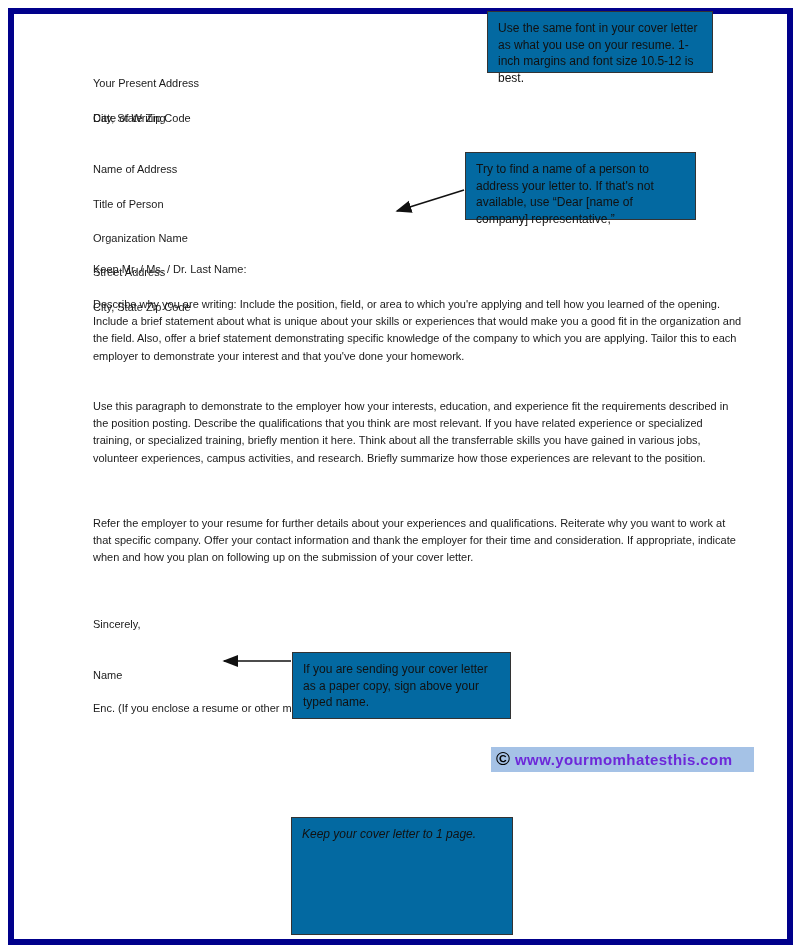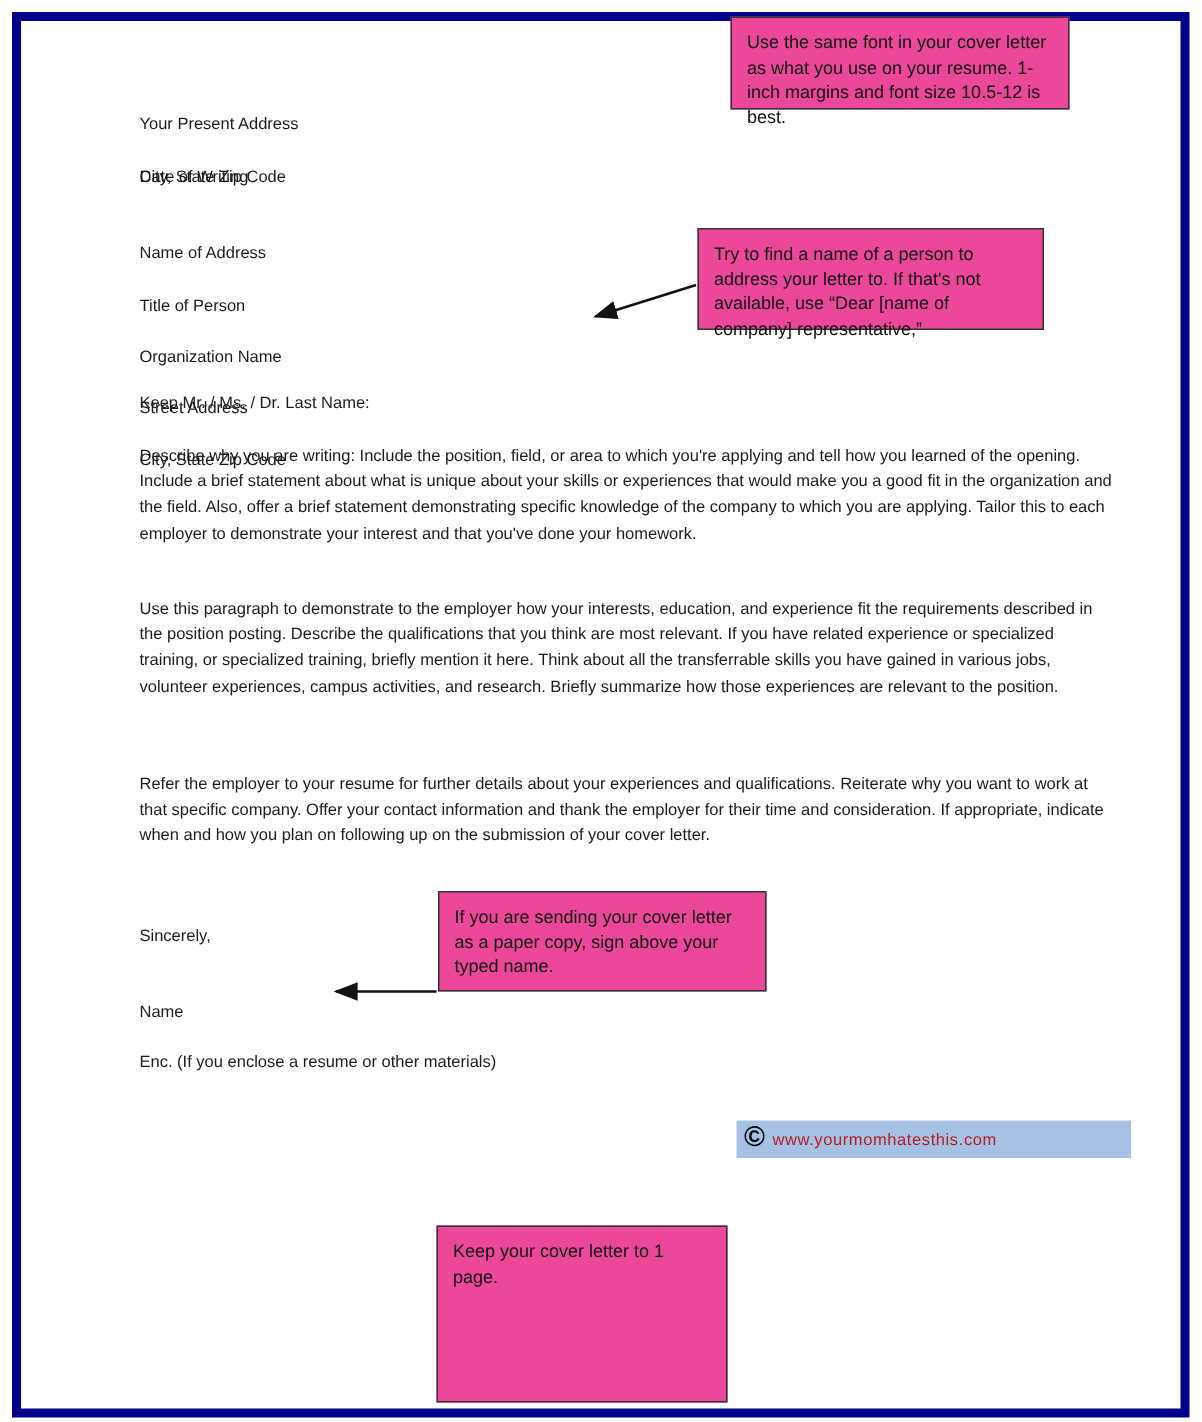--- a/index.html
+++ b/index.html
@@ -9,44 +9,44 @@
   }
   .page-border{
     position:absolute;left:8px;top:8px;width:785px;height:937px;
     box-sizing:border-box;border:6px solid #00008b;background:transparent;
   }
   
   .lblock{position:absolute;left:93px;font-size:11px;line-height:17.2px;white-space:pre-line;}
   .para{width:650px;}
   
   .tip-box{
-    position:absolute;background:#ec4899;border:1.5px solid #333333;
+    position:absolute;background:#0369a1;border:1.5px solid #333333;
     box-sizing:border-box;font-size:12px;line-height:16.5px;color:#111111;
     padding:8px 10px;
   }
   .tip-box p{margin:0;}
   .tip-box p + p{margin-top:16px;}
   #font-tip{left:487px;top:11px;width:226px;height:62px;}
   #name-tip{left:465px;top:152px;width:231px;height:68px;}
-  #signature-tip{left:292px;top:594px;width:219px;height:67px;}
-  #length-tip{left:291px;top:817px;width:194px;height:118px;}
+  #signature-tip{left:292px;top:652px;width:219px;height:67px;}
+  #length-tip{left:291px;top:817px;width:222px;height:118px;font-style:italic;}
   
   .overlay{position:absolute;left:0;top:0;pointer-events:none;}
   
   .watermark{
     position:absolute;left:491px;top:747px;width:263px;height:25px;
     background:#a5c2e6;display:flex;align-items:center;box-sizing:border-box;
     padding:0 5px;gap:5px;
   }
   .watermark .copy{
     color:#000000;font-size:19px;font-weight:bold;line-height:1;
     transform:translateY(-1px);
   }
   .watermark .url{
-    color:#b91c1c;font-weight:normal;font-size:11px;letter-spacing:0.4px;
+    color:#6d28d9;font-weight:bold;font-size:15px;letter-spacing:0.4px;
     white-space:nowrap;
   }
 </style>
 </head>
 <body>
 
 <div class="page-border"></div>
 
 <div class="lblock" style="top:58px;">
   <div>Your Present Address</div>

